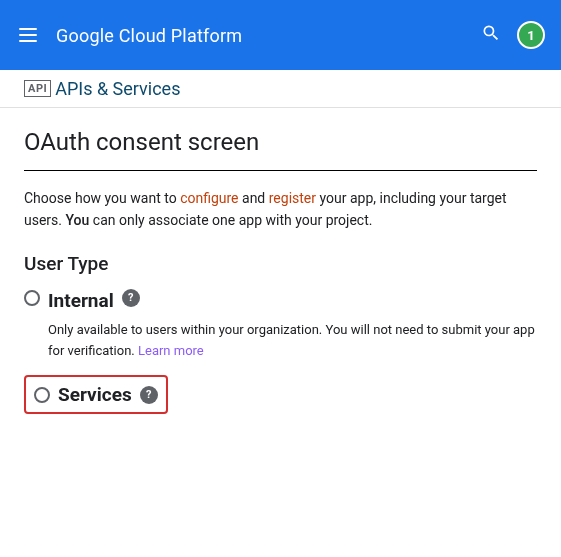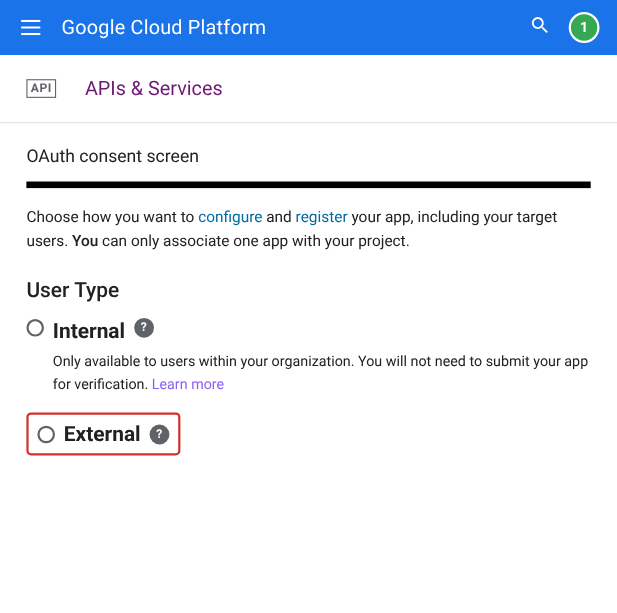--- a/index.html
+++ b/index.html
@@ -1,21 +1,21 @@
 <!DOCTYPE html>
 <html><head>
   <meta charset="utf-8">
   <style>
     * { margin: 0; padding: 0; box-sizing: border-box; }
     body { font-family: 'Roboto', Arial, sans-serif; font-size: 14px; color: #202124; background: #fff; width: 561px; min-height: 557px; overflow: hidden; }
 
     
     .header {
       background: #1a73e8;
-      height: 50px;
+      height: 70px;
       display: flex;
       align-items: center;
       padding: 0 16px;
       gap: 16px;
     }
     .header-menu-icon {
       color: #fff;
       font-size: 20px;
       cursor: pointer;
       display: flex; align-items: center; justify-content: center;
@@ -42,59 +42,59 @@
       font-weight: 700;
       display: flex; align-items: center; justify-content: center;
       cursor: pointer;
       border: 2px solid #fff;
     }
 
     
     .sub-header {
       display: flex;
       align-items: center;
-      padding: 20px 24px;
+      padding: 8px 24px;
       border-bottom: 1px solid #e0e0e0;
-      gap: 26px;
+      gap: 4px;
     }
     .api-badge {
       font-size: 11px;
       font-weight: 700;
       color: #5f6368;
       border: 1.5px solid #5f6368;
       padding: 1px 3px;
       letter-spacing: 0.5px;
     }
     .sub-header-title {
       font-size: 18px;
       font-weight: 400;
-      color: #701a75;
+      color: #0c4a6e;
     }
 
     
     .content {
       padding: 20px 24px;
     }
     .page-title {
-      font-size: 16px;
+      font-size: 24px;
       font-weight: 400;
       color: #202124;
       margin-bottom: 16px;
       padding-bottom: 14px;
-      border-bottom: 6px solid #000000;
+      border-bottom: 1px solid #000000;
     }
 
     .description {
       font-size: 14px;
       color: #202124;
       line-height: 1.6;
       margin-bottom: 20px;
     }
     .description a {
-      color: #0369a1;
+      color: #c2410c;
       text-decoration: none;
     }
 
     .section-title {
       font-size: 19px;
       font-weight: 500;
       color: #202124;
       margin-bottom: 14px;
     }
 
@@ -196,17 +196,17 @@
     <span class="radio-label">Internal</span>
     <div class="help-icon">?</div>
   </div>
   <div class="radio-description">
     Only available to users within your organization. You will not need to submit your app for verification. <a href="#">Learn more</a>
   </div>
 
   <div class="external-section">
     <div class="radio-option highlighted">
       <div class="radio-input"></div>
-      <span class="radio-label">External</span>
+      <span class="radio-label">Services</span>
       <div class="help-icon">?</div>
     </div>
   </div>
 </div>
 
 </body></html>

